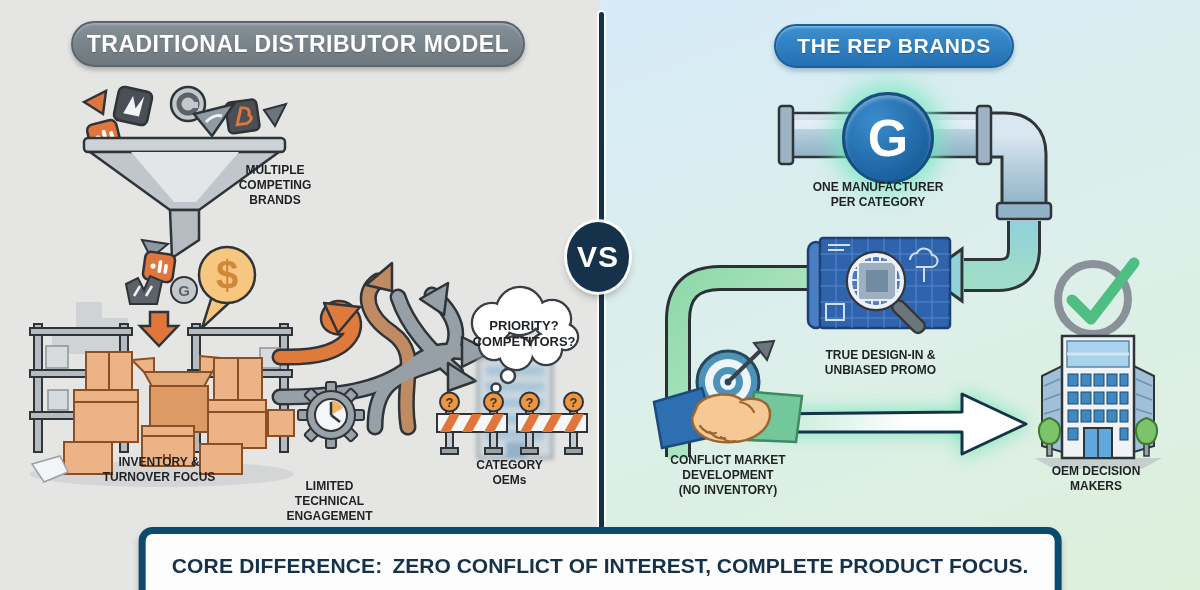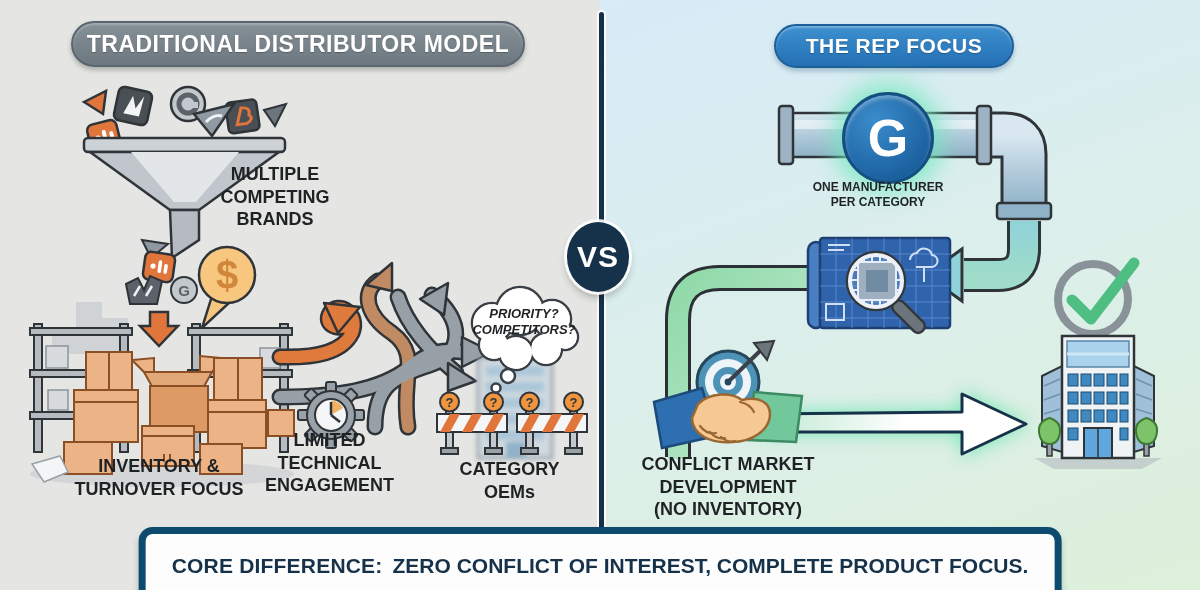--- a/index.html
+++ b/index.html
@@ -19,21 +19,21 @@
   #right-pill{left:774px;top:24px;width:236px;height:40px;font-size:21px;letter-spacing:.5px;
         background:linear-gradient(#3d90cf,#2470b4);border:2px solid #1d5f98;
         box-shadow:0 3px 5px rgba(40,90,130,.35), inset 0 2px 2px rgba(255,255,255,.3);}
   #divider{position:absolute;left:599px;top:12px;width:5px;height:528px;
         background:#16324a;border-radius:4px;box-shadow:0 0 0 2px rgba(255,255,255,.85);}
   #vs-badge{position:absolute;left:567px;top:222px;width:62px;height:70px;border-radius:50%;
         background:#16324a;color:#fff;display:flex;align-items:center;justify-content:center;
         font-size:30px;font-weight:700;letter-spacing:1px;
         box-shadow:0 0 0 3px rgba(255,255,255,.9),0 5px 9px rgba(0,0,0,.3);z-index:5;}
   .label{position:absolute;text-align:center;font-weight:700;color:#1f2224;
-        font-size:18px;line-height:1.25;white-space:pre-line;}
+        font-size:12px;line-height:1.25;white-space:pre-line;}
   .label.sm{font-size:13px;line-height:1.2;}
   #bubble-text{z-index:3;}
   #g-logo{position:absolute;left:842px;top:92px;width:86px;height:86px;border-radius:50%;
         background:radial-gradient(circle at 35% 30%,#3b8ccb,#1a5f9e 75%);
         border:3px solid #14507f;display:flex;align-items:center;justify-content:center;
         color:#fff;font-size:52px;font-weight:700;z-index:4;
         box-shadow:0 0 24px 8px rgba(115,232,190,.85), inset 0 3px 4px rgba(255,255,255,.35);}
   #banner{position:absolute;left:50%;top:527px;transform:translateX(-50%);
         background:#fdfdfd;border:7px solid #0c4a6e;border-radius:14px;
         padding:20px 26px;font-size:21px;font-weight:700;color:#16324a;white-space:nowrap;
@@ -271,38 +271,38 @@
         <circle cx="62" cy="28" r="22.8"></circle>
         <circle cx="94" cy="36" r="17.8"></circle>
       <circle cx="107" cy="54" r="11.8"></circle>
         <circle cx="88" cy="66" r="14.8"></circle>
         <circle cx="58" cy="70" r="15.8"></circle>
       <circle cx="36" cy="62" r="13.8"></circle>
     </g>
     <circle cx="50" cy="93" r="7" fill="#fff" stroke="#3a3f45" stroke-width="2.5"></circle>
     <circle cx="38" cy="105" r="4.5" fill="#fff" stroke="#3a3f45" stroke-width="2.5"></circle>
   </svg>
-  <div class="label sm" id="bubble-text" style="left:468px;top:306px;width:112px;font-style:italic;">PRIORITY?
+  <div class="label sm" id="bubble-text" style="left:468px;top:318px;width:112px;">PRIORITY?
 COMPETITORS?</div>
 
   <div class="label" style="left:200px;top:163px;width:150px;">MULTIPLE
 COMPETING
 BRANDS</div>
   <div class="label" style="left:64px;top:455px;width:190px;">INVENTORY &amp;
 TURNOVER FOCUS</div>
-  <div class="label" style="left:252px;top:429px;width:155px;">LIMITED
+  <div class="label" style="left:252px;top:479px;width:155px;">LIMITED
 TECHNICAL
 ENGAGEMENT</div>
   <div class="label" style="left:452px;top:458px;width:115px;">CATEGORY
 OEMs</div>
 
   <div id="divider"></div>
   <div id="vs-badge">VS</div>
 
-  <div class="pill" id="right-pill">THE REP FOCUS</div>
+  <div class="pill" id="right-pill">THE REP BRANDS</div>
 
   <svg class="abs" id="green-connector" style="left:638px;top:252px;" width="190" height="215" viewBox="0 0 190 215">
     <defs>
       <linearGradient id="ggrad" x1="0" y1="0" x2="1" y2="1">
         <stop offset="0" stop-color="#8fd9a8"></stop>
           <stop offset="1" stop-color="#c9eed8"></stop>
       </linearGradient>
     </defs>
     <path d="M 188,26 L 82,26 Q 40,26 40,68 L 40,205" fill="none" stroke="#2b3036" stroke-width="26"></path>
     <path d="M 190,26 L 82,26 Q 40,26 40,68 L 40,207" fill="none" stroke="url(#ggrad)" stroke-width="20"></path>
@@ -465,21 +465,25 @@
     <g>
       <rect x="19" y="112" width="5" height="20" fill="#9aa1a7" stroke="#2f3439" stroke-width="1.5"></rect>
       <path d="M 21.5,94 q 13,4 10,17 q -2,9 -10,9 q -8,0 -10,-9 q -3,-13 10,-17 Z" fill="#7cc36a" stroke="#3e7a34" stroke-width="2"></path>
       <rect x="116" y="112" width="5" height="20" fill="#9aa1a7" stroke="#2f3439" stroke-width="1.5"></rect>
       <path d="M 118.5,94 q 13,4 10,17 q -2,9 -10,9 q -8,0 -10,-9 q -3,-13 10,-17 Z" fill="#7cc36a" stroke="#3e7a34" stroke-width="2"></path>
     </g>
   </svg>
 
   <div class="label" style="left:788px;top:180px;width:180px;font-size:12px;z-index:4;">ONE MANUFACTURER
 PER CATEGORY</div>
+  <div class="label" style="left:793px;top:348px;width:175px;z-index:4;">TRUE DESIGN-IN &amp;
+UNBIASED PROMO</div>
   <div class="label" style="left:638px;top:453px;width:180px;z-index:4;">CONFLICT MARKET
 DEVELOPMENT
 (NO INVENTORY)</div>
+  <div class="label" style="left:1020px;top:464px;width:152px;z-index:4;">OEM DECISION
+MAKERS</div>
 
   <div id="banner">
     <b>CORE DIFFERENCE:</b><span>ZERO CONFLICT OF INTEREST, COMPLETE PRODUCT FOCUS.</span>
   </div>
 
 </div>
 
 </body></html>

